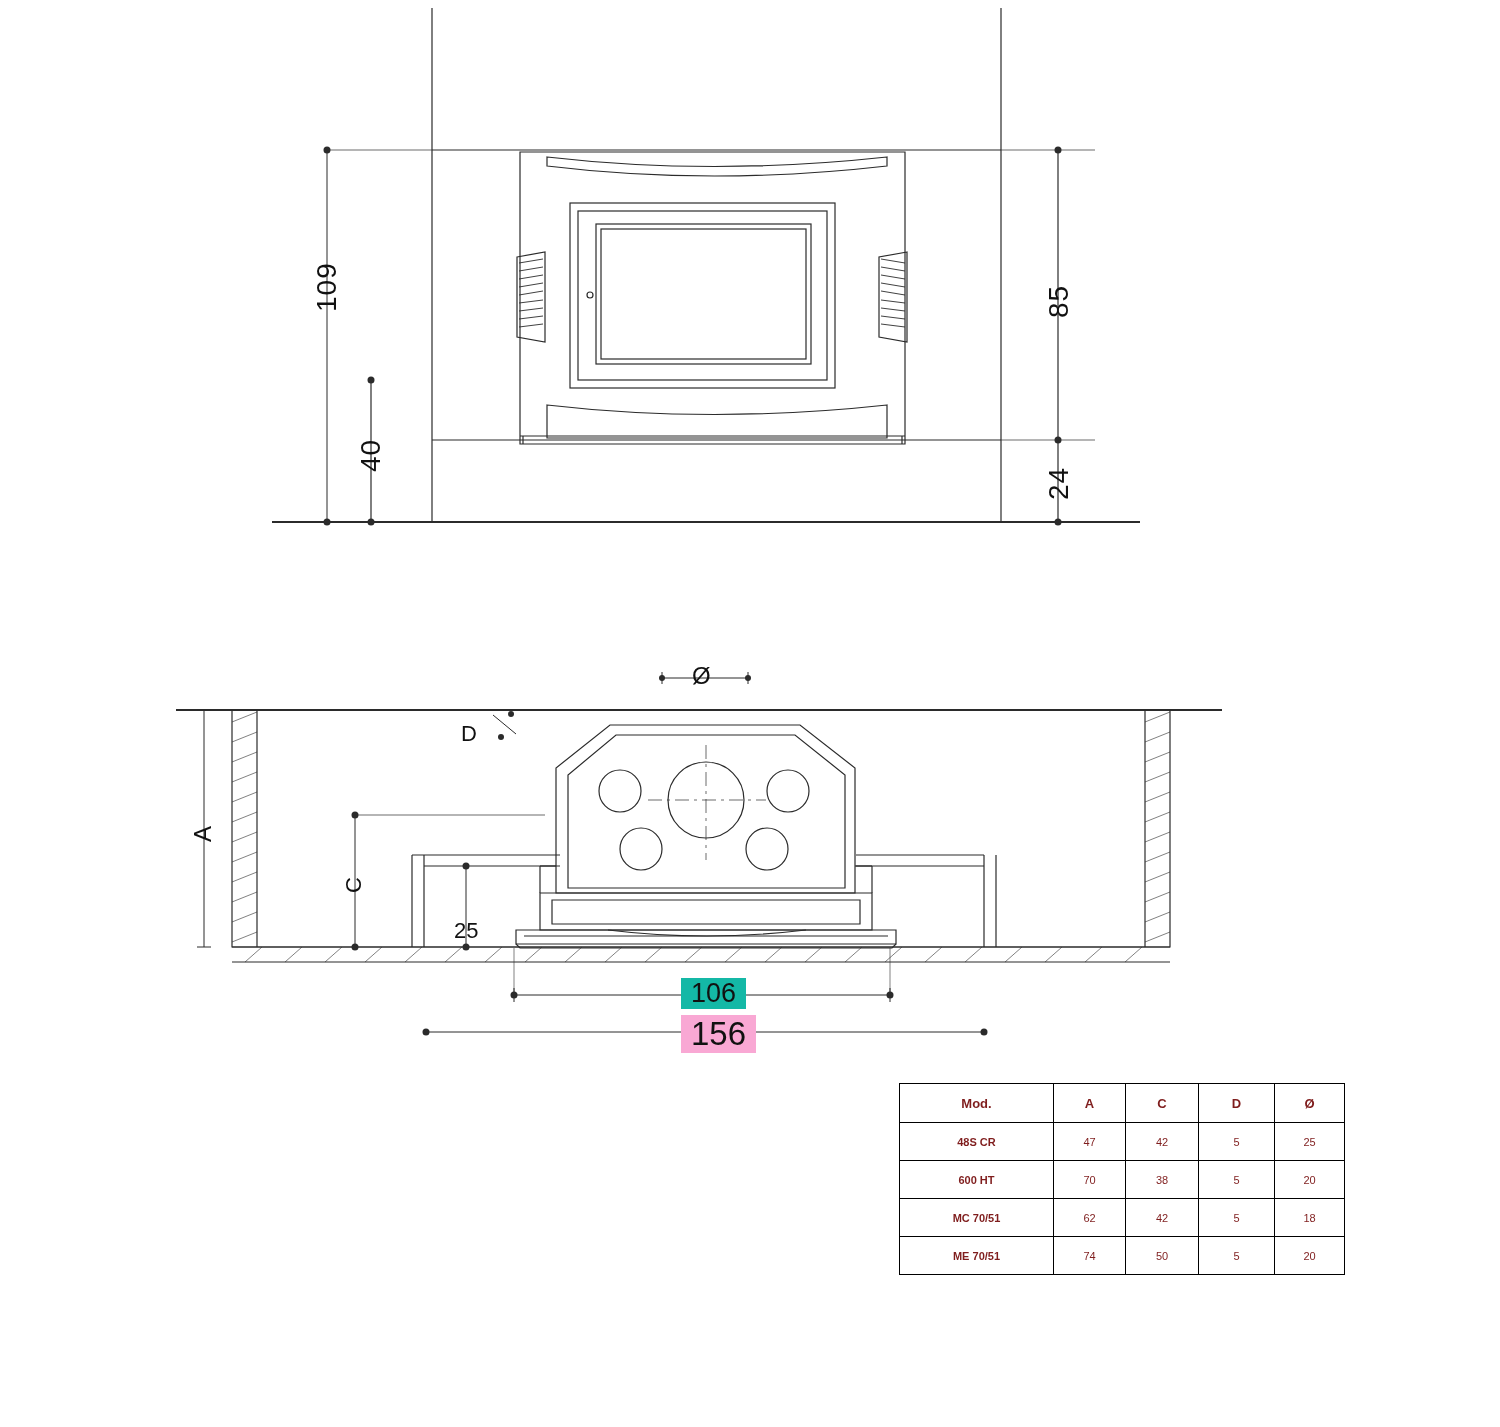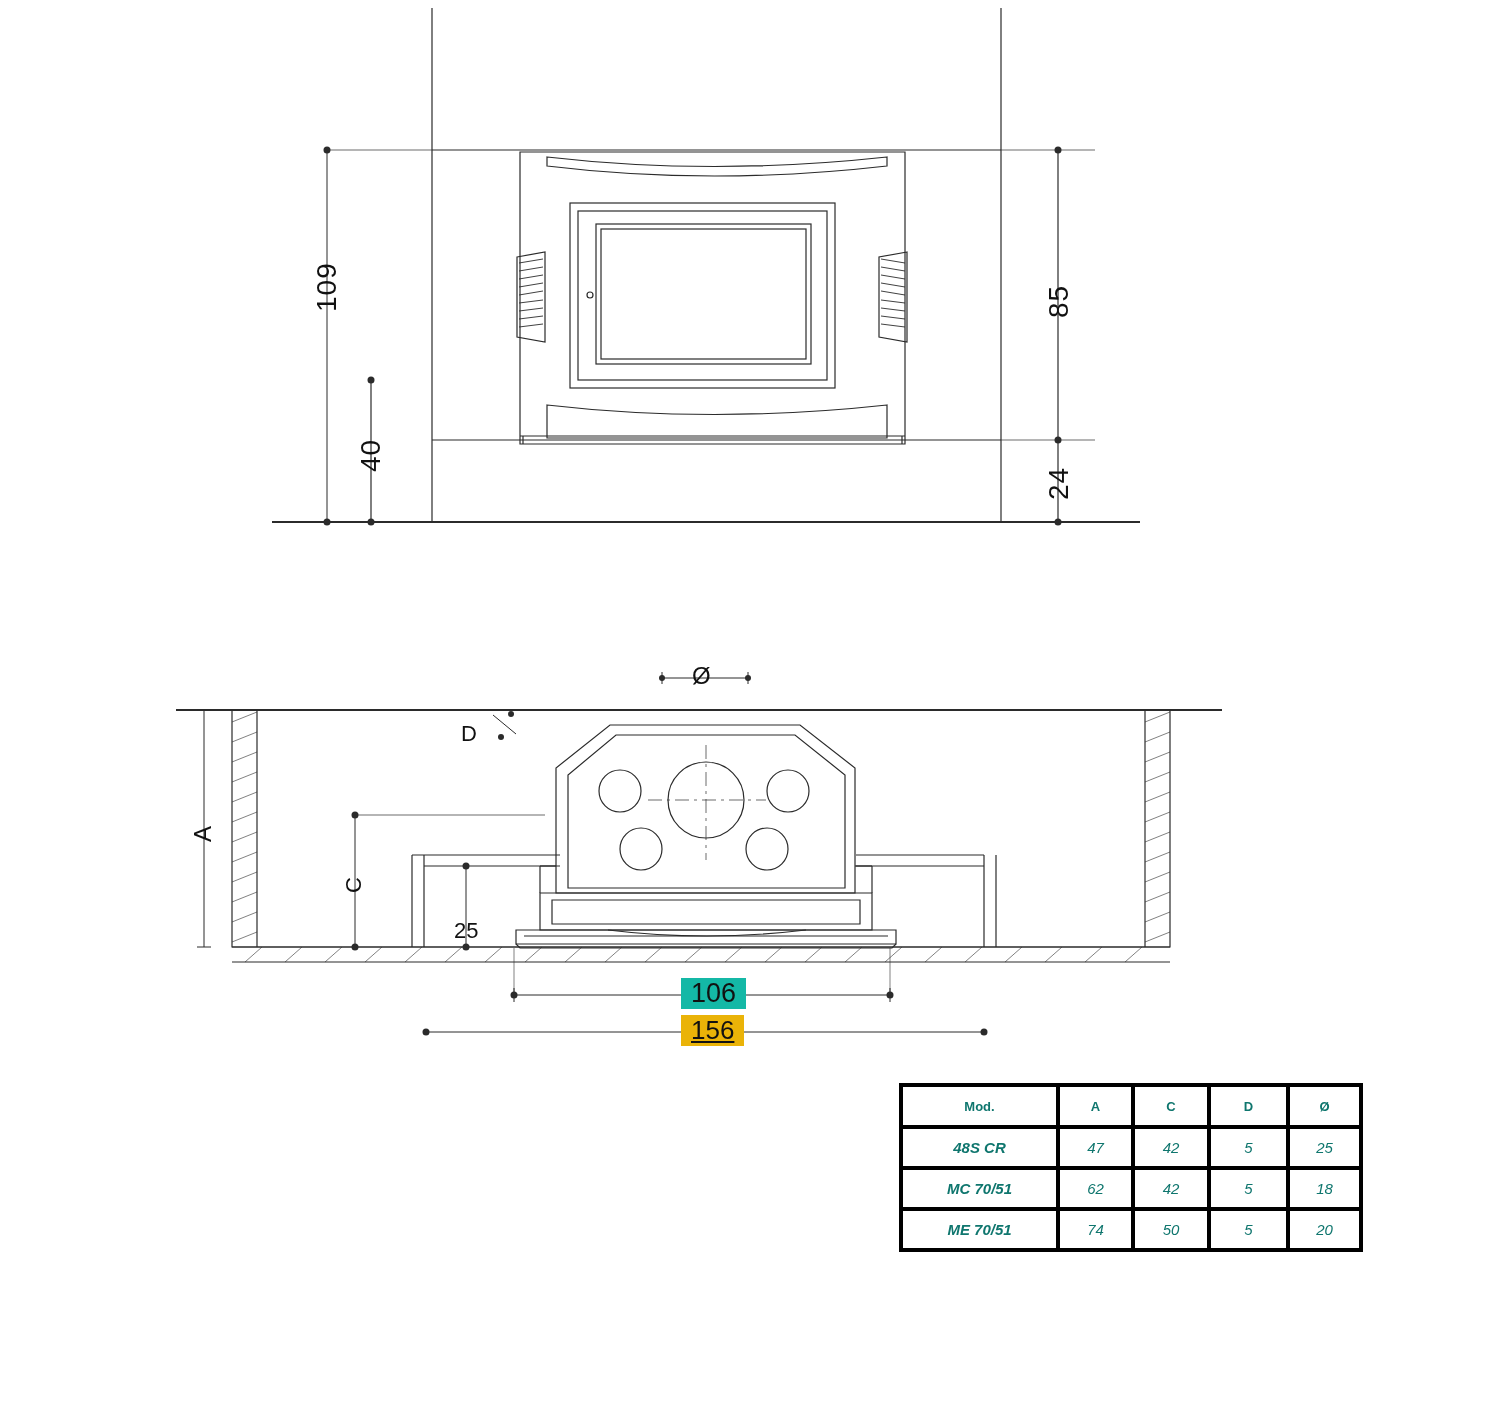--- a/index.html
+++ b/index.html
@@ -3,23 +3,23 @@
 <meta charset="utf-8">
 <style>
   html,body{margin:0;padding:0;background:#ffffff;}
   body{width:1500px;height:1427px;position:relative;font-family:"Liberation Sans",sans-serif;color:#1a1a1a;overflow:hidden;}
   .sheet{position:absolute;inset:0;}
   svg{display:block;}
   .dim-label{position:absolute;font-family:"Liberation Sans",sans-serif;color:#111;}
 
   
   .spec-table{position:absolute;left:899px;top:1083px;border-collapse:collapse;}
-  .spec-table td,.spec-table th{border:4px solid #000000;text-align:center;vertical-align:middle;font-family:"Liberation Sans",sans-serif;color:#0f766e;}
+  .spec-table td,.spec-table th{border:1px solid #000000;text-align:center;vertical-align:middle;font-family:"Liberation Sans",sans-serif;color:#7f1d1d;}
   .spec-table th{height:36px;font-size:13px;font-weight:bold;}
-  .spec-table td{height:35px;font-size:15px;font-style:italic;}
+  .spec-table td{height:35px;font-size:11px;}
   .col-mod{width:151px;}
   .col-a{width:69px;}
   .col-c{width:70px;}
   .col-d{width:73px;}
   .col-o{width:67px;}
   .mod-cell{font-size:12px;font-weight:bold;}
 </style>
 </head>
 <body>
 
@@ -270,41 +270,48 @@
   <div class="dim-label" style="left:461px;top:721px;font-size:22px;">D</div>
 
   <div class="dim-label" style="left:189px;top:842px;font-size:24px;transform:rotate(-90deg);transform-origin:left top;">A</div>
 
   <div class="dim-label" style="left:341px;top:893px;font-size:22px;transform:rotate(-90deg);transform-origin:left top;">C</div>
 
   <div class="dim-label" style="left:454px;top:918px;font-size:22px;">25</div>
 
   <div class="dim-label" style="left:681px;top:978px;font-size:27px;background:#14b8a6;padding:0 10px;">106</div>
 
-  <div class="dim-label" style="left:681px;top:1015px;font-size:26px;background:#eab308;padding:0 10px;text-decoration:underline;">156</div>
+  <div class="dim-label" style="left:681px;top:1015px;font-size:33px;background:#f9a8d4;padding:0 10px;">156</div>
 
   <table class="spec-table">
     <thead>
       <tr>
         <th class="col-mod">Mod.</th>
         <th class="col-a">A</th>
         <th class="col-c">C</th>
         <th class="col-d">D</th>
         <th class="col-o">Ø</th>
       </tr>
     </thead>
     <tbody>
       <tr>
         <td class="mod-cell">48S CR</td>
         <td>47</td>
         <td>42</td>
         <td>5</td>
         <td>25</td>
       </tr>
       <tr>
+        <td class="mod-cell">600 HT</td>
+        <td>70</td>
+        <td>38</td>
+        <td>5</td>
+        <td>20</td>
+      </tr>
+      <tr>
         <td class="mod-cell">MC 70/51</td>
         <td>62</td>
         <td>42</td>
         <td>5</td>
         <td>18</td>
       </tr>
       <tr>
         <td class="mod-cell">ME 70/51</td>
         <td>74</td>
         <td>50</td>

